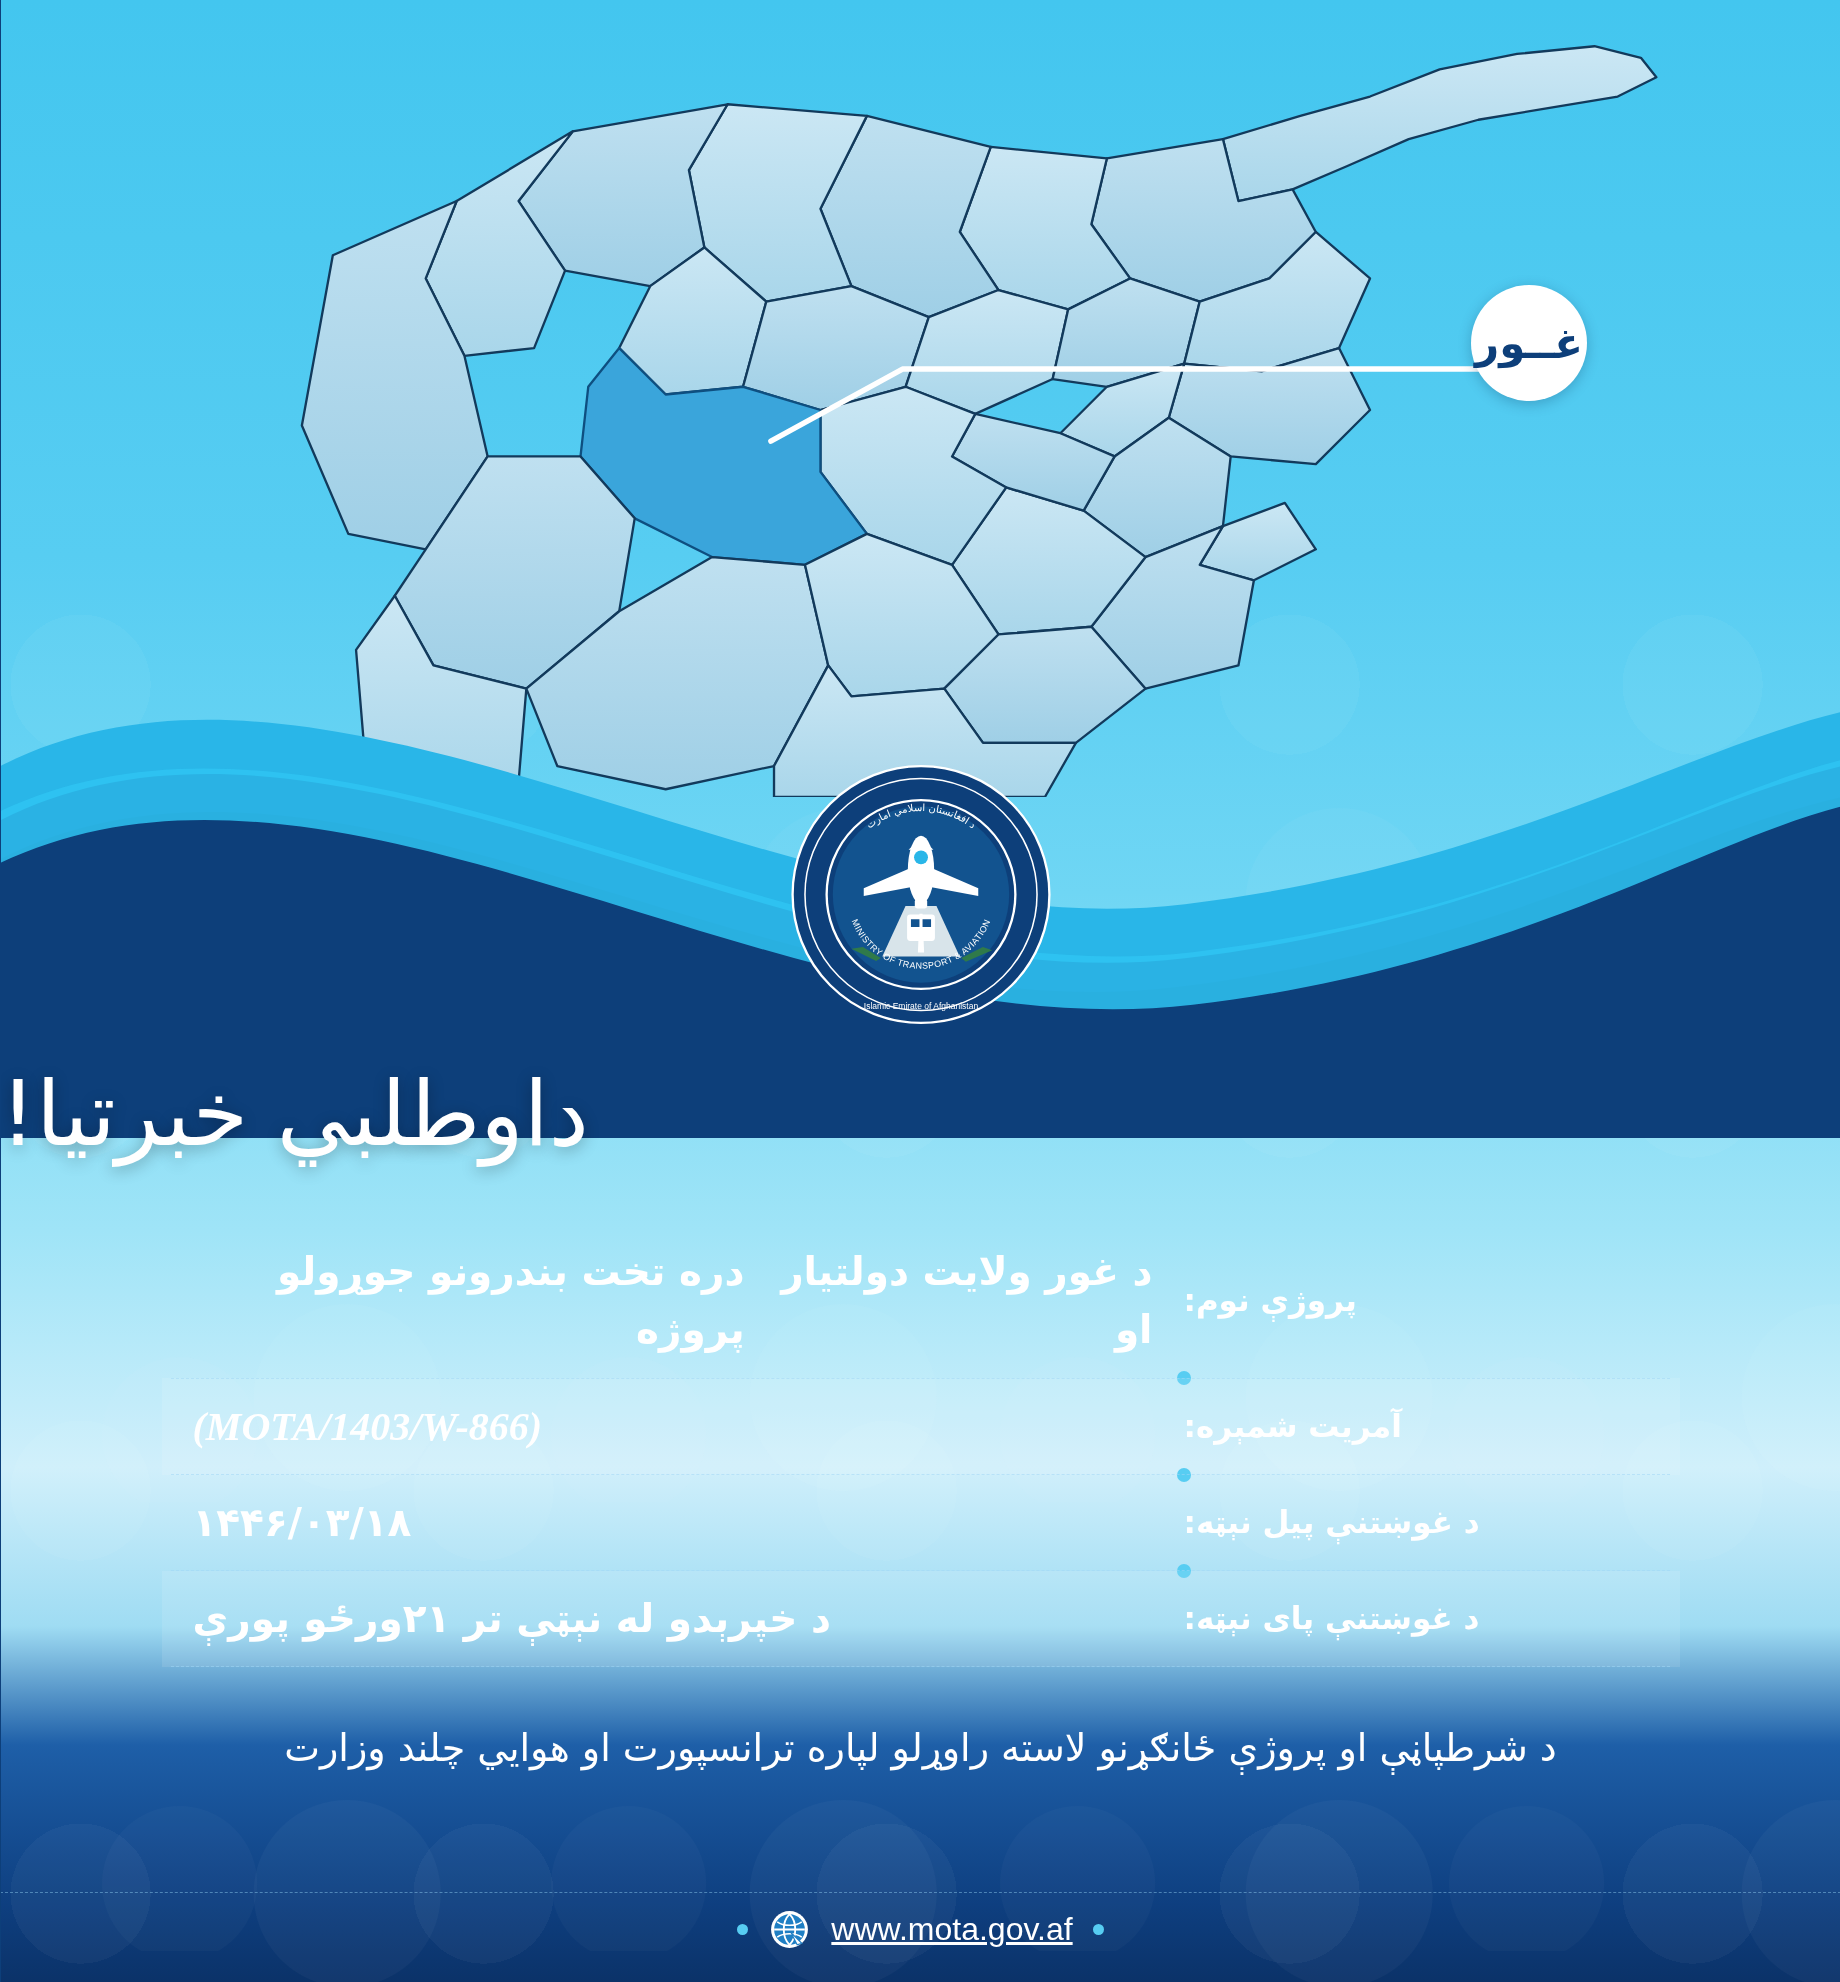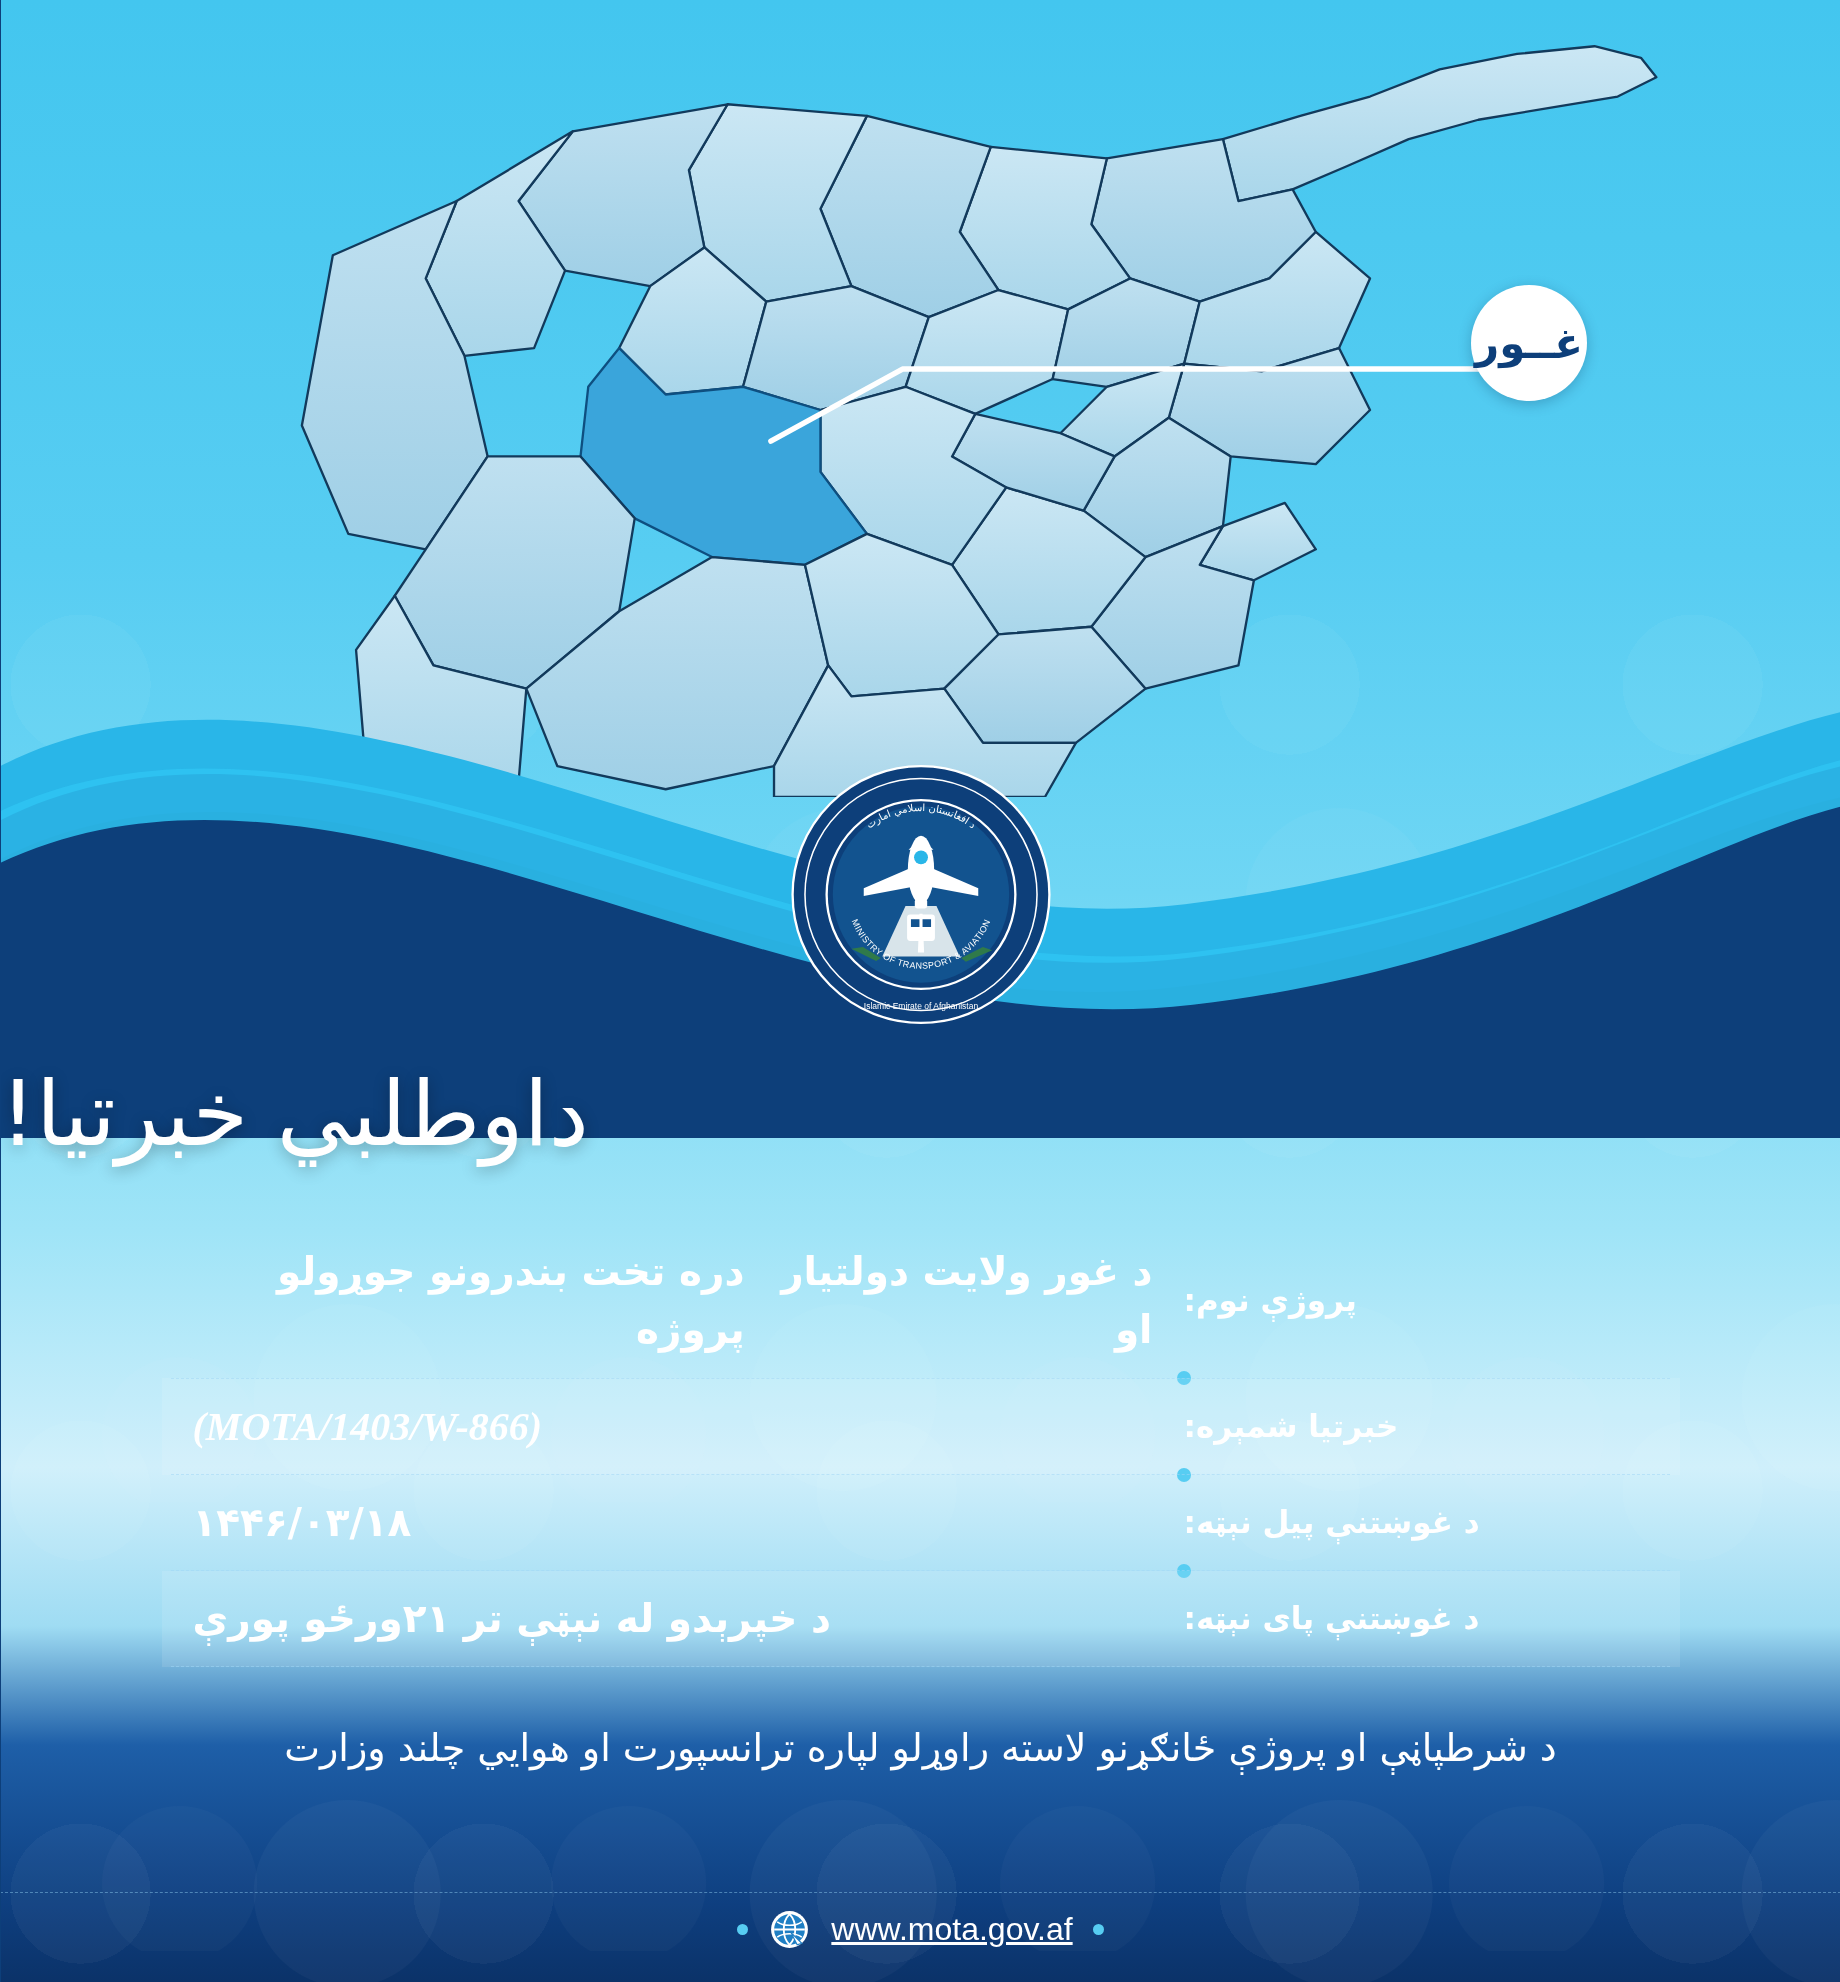--- a/index.html
+++ b/index.html
@@ -367,21 +367,21 @@
     <div class="row">
       <div class="label">پروژې نوم:</div>
       <div class="value two-line">
         <span>د غور ولايت دولتيار او</span>
         <span>دره تخت بندرونو جوړولو پروژه</span>
       </div>
       <div class="dot bottom"></div>
     </div>
 
     <div class="row shaded dashed-top dashed-bottom">
-      <div class="label">خبرتيا شمېره:</div>
+      <div class="label">آمريت شمېره:</div>
       <div class="value latin">(MOTA/1403/W-866)</div>
       <div class="dot bottom"></div>
     </div>
 
     <div class="row dashed-bottom">
       <div class="label">د غوښتنې پيل نېټه:</div>
       <div class="value">۱۴۴۶/۰۳/۱۸</div>
       <div class="dot bottom"></div>
     </div>
 

